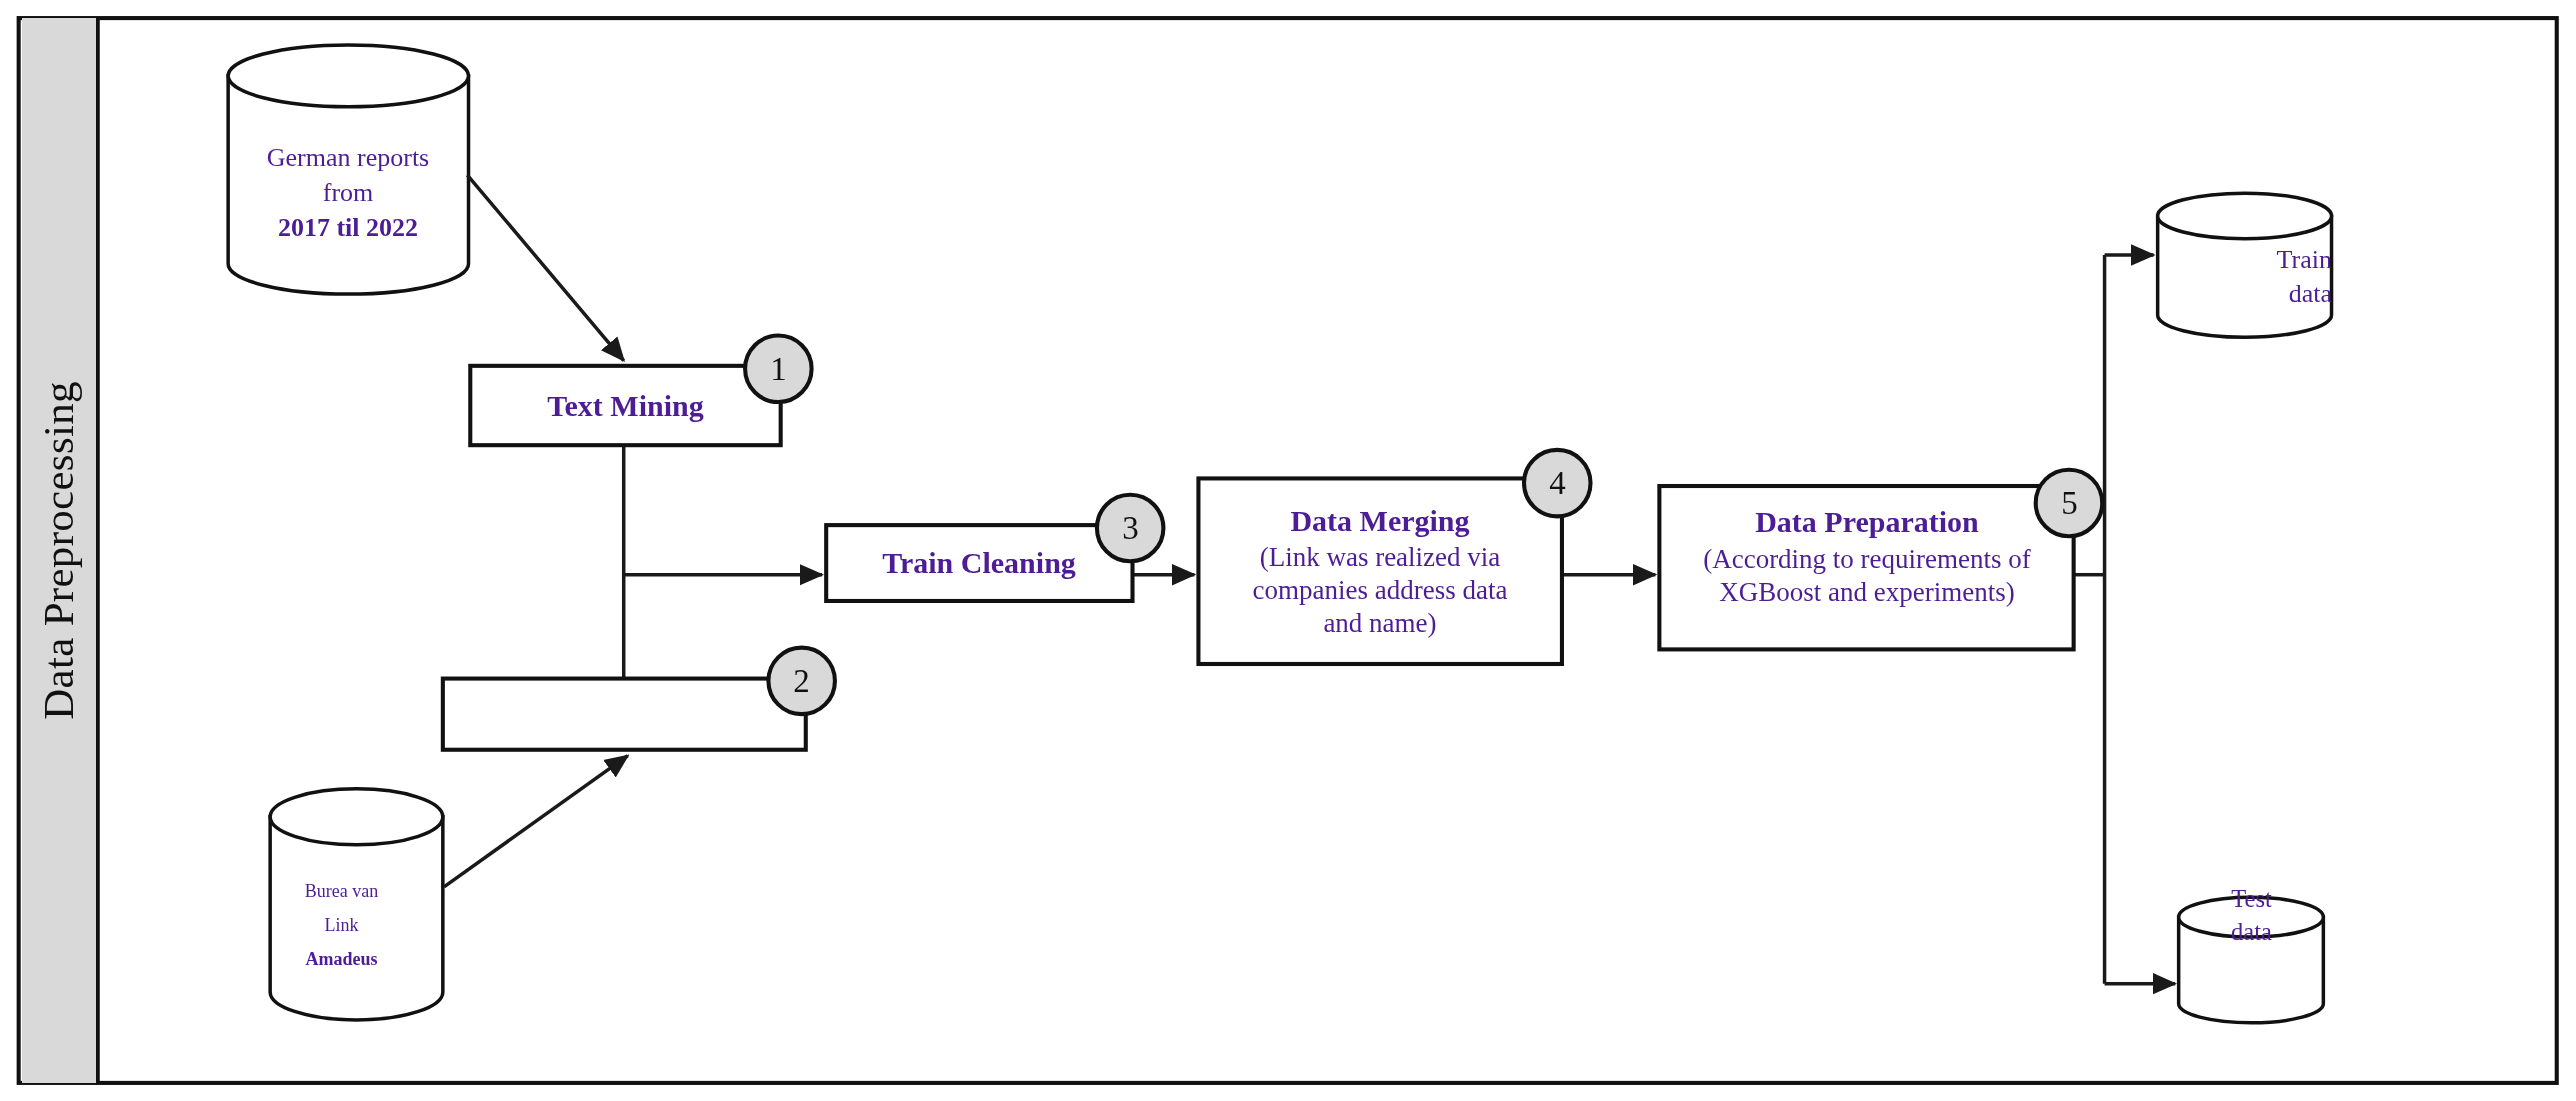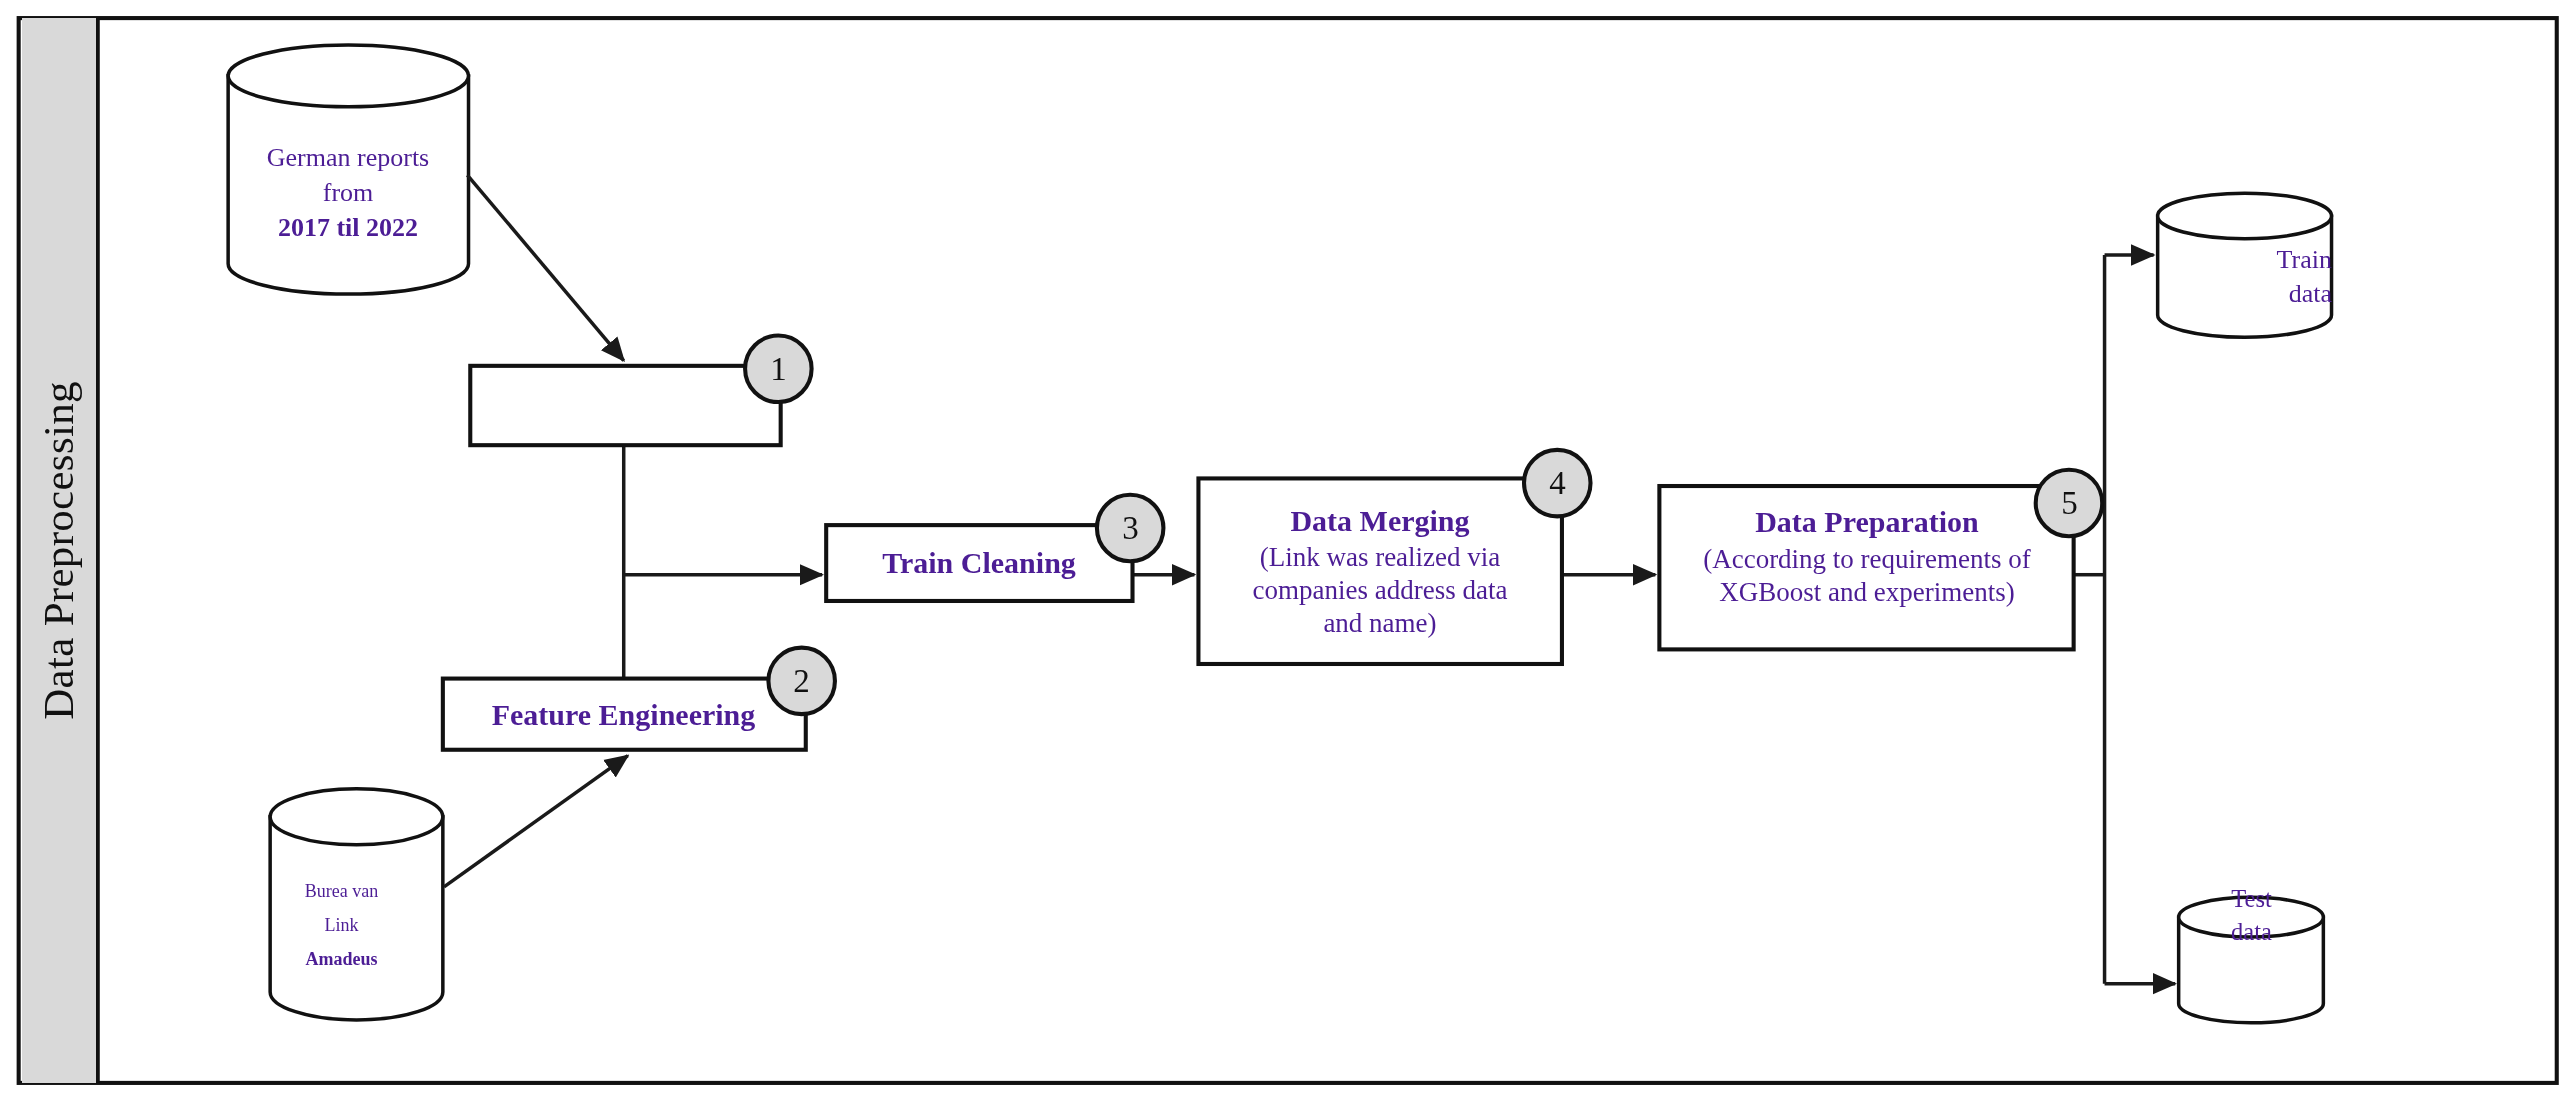--- a/index.html
+++ b/index.html
@@ -106,27 +106,27 @@
   <div class="lane-label">
     <div class="lane-label-text">Data Preprocessing</div>
   </div>
 
   <div class="node-text" style="left:228px;top:105px;width:240px;height:175px;font-size:26px;line-height:35px;">
     <div class="t-reg">German reports</div>
     <div class="t-reg">from</div>
     <div class="t-bold">2017 til 2022</div>
   </div>
 
+  <div class="node-text" style="left:470px;top:366px;width:311px;height:79px;font-size:30px;">
+    <div class="t-bold">Text Mining</div>
+  </div>
   <div class="badge-num" style="left:745px;top:336px;width:67px;height:67px;">
     <span>1</span>
   </div>
 
-  <div class="node-text" style="left:442px;top:679px;width:363px;height:71px;font-size:30px;">
-    <div class="t-bold">Feature Engineering</div>
-  </div>
   <div class="badge-num" style="left:768px;top:648px;width:67px;height:67px;">
     <span>2</span>
   </div>
 
   <div class="node-text" style="left:270px;top:852px;width:143px;height:146px;font-size:18px;line-height:34px;">
     <div class="t-reg">Burea van</div>
     <div class="t-reg">Link</div>
     <div class="t-bold">Amadeus</div>
   </div>
 

